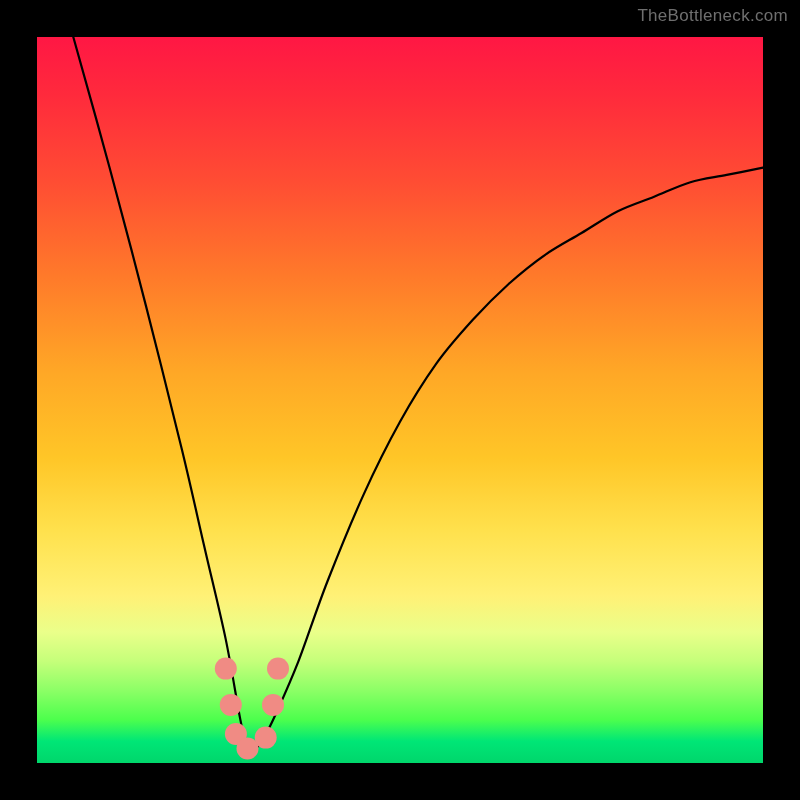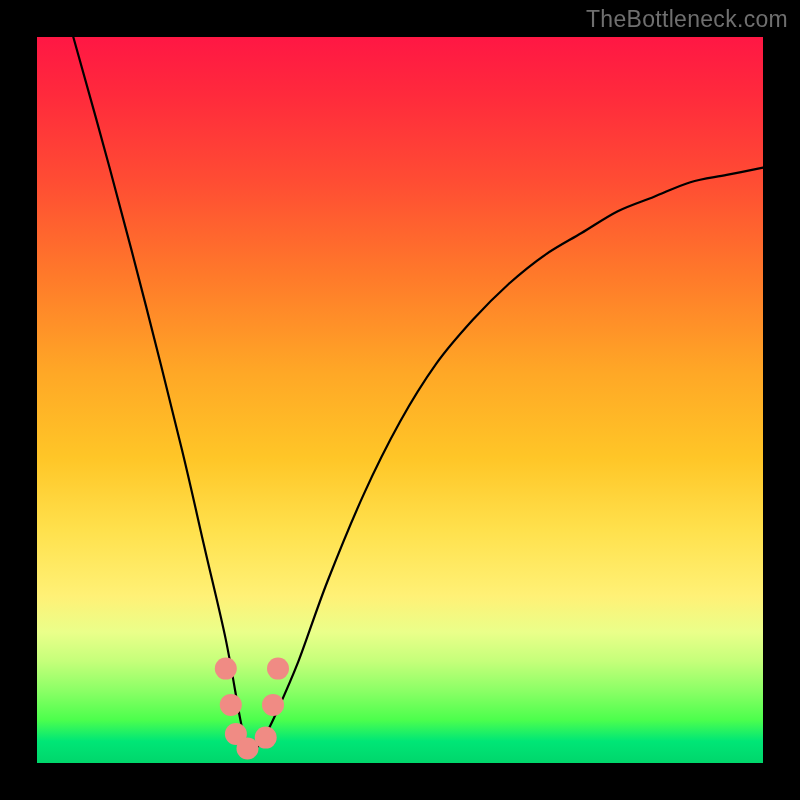--- a/index.html
+++ b/index.html
@@ -42,21 +42,21 @@
       #4dff4d 94%,
       #00e676 97%,
       #00d66b 100%
     );
   }
   .watermark {
     position: absolute;
     top: 6px;
     right: 12px;
     color: #6f6f6f;
-    font-size: 23px;
+    font-size: 17px;
     letter-spacing: 0.3px;
     user-select: none;
   }
   svg.curve {
     position: absolute;
     left: 0;
     top: 0;
     width: 726px;
     height: 726px;
     overflow: visible;

